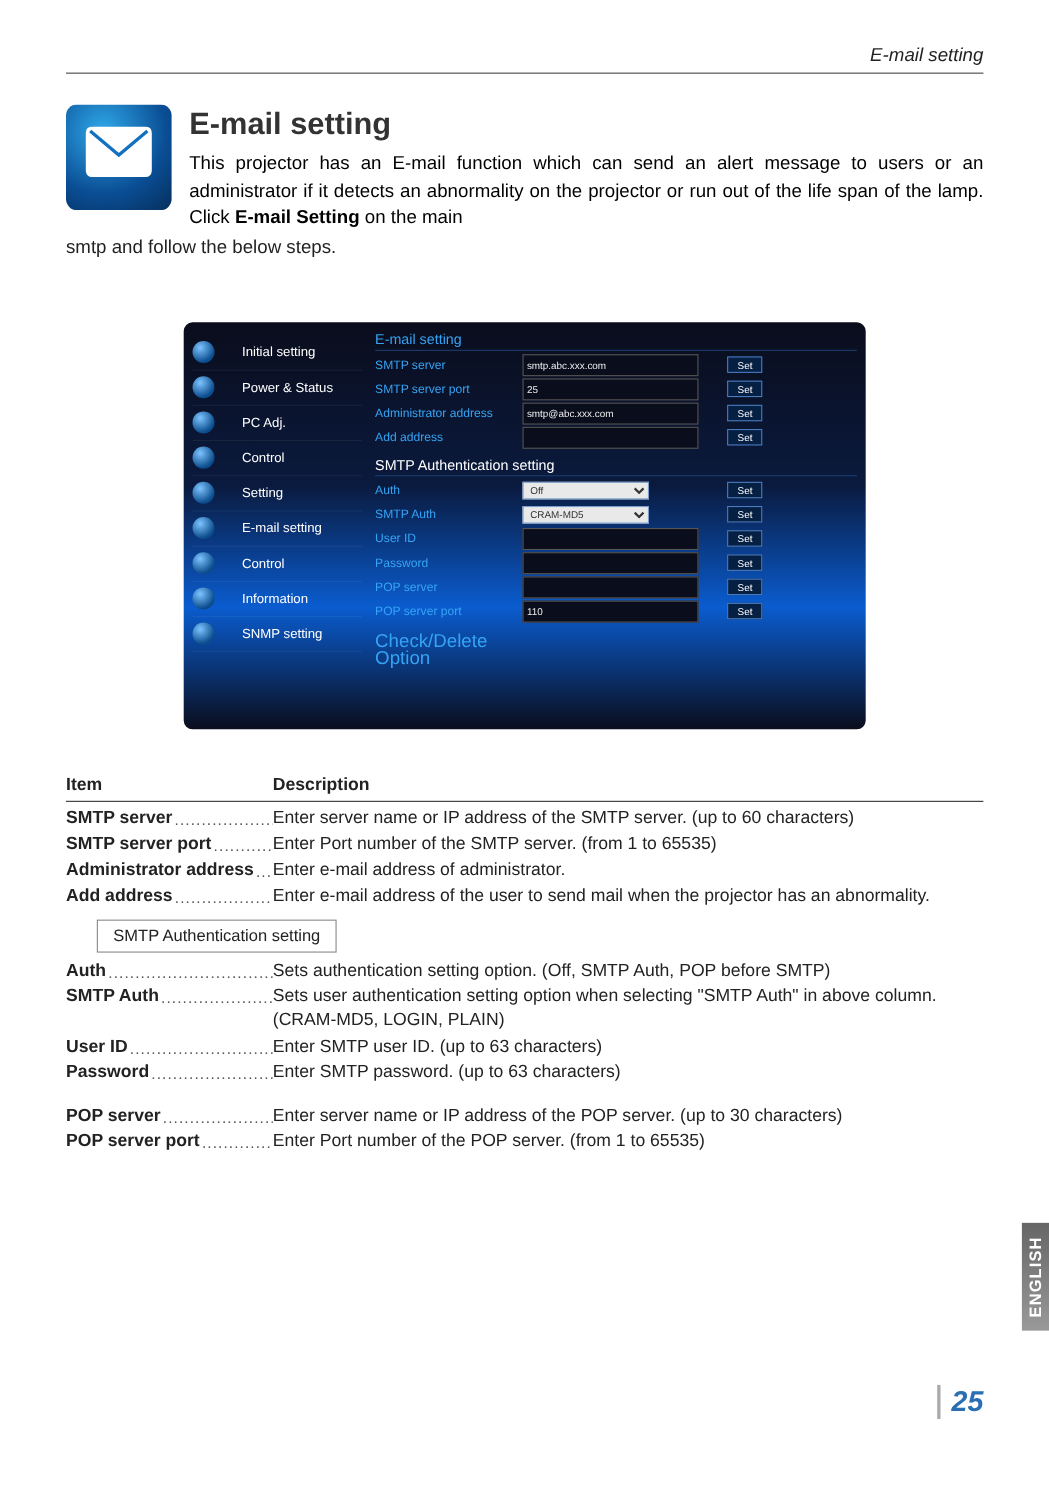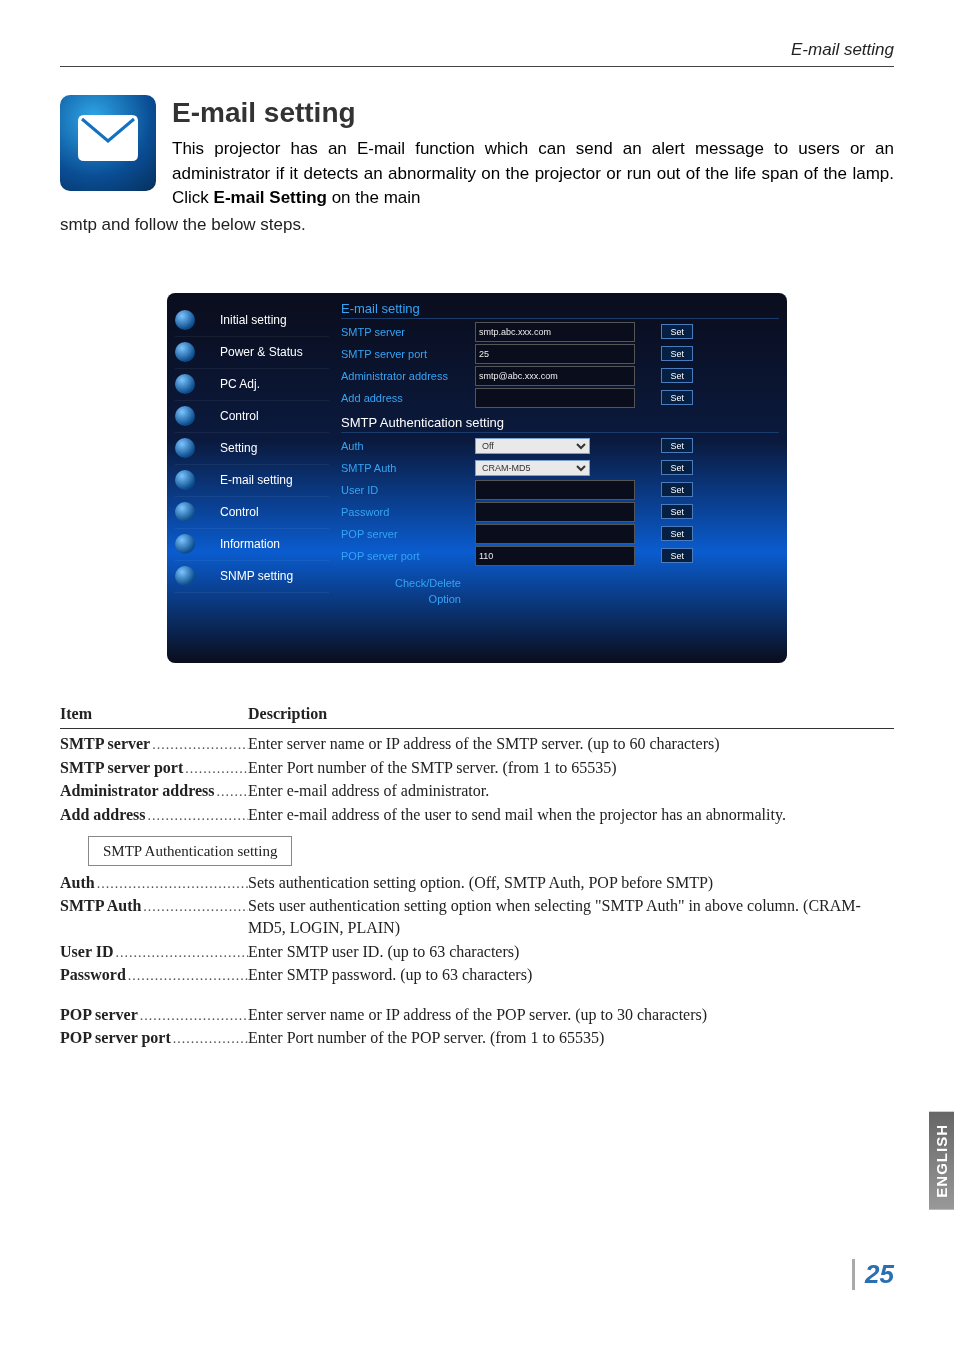--- a/index.html
+++ b/index.html
@@ -143,32 +143,30 @@
   .section-title2 {
     color: #fff;
     font-size: 13px;
     margin-top: 6px;
     border-bottom: 1px solid #1a3c6c;
     padding-bottom: 2px;
     margin-bottom: 2px;
   }
   .chkdel {
     color: #35a4f5;
-    font-size: 11px;
+    font-size: 17px;
     line-height: 16px;
     width: 120px;
     margin-top: 8px;
-    text-align: right;
   }
 
   
   .desc-block {
     font-size: 16px;
     line-height: 1.35;
-    font-family: Liberation Serif, serif;
   }
   .hdr-row {
     display: flex;
     font-weight: 700;
     border-bottom: 1px solid #333;
     padding-bottom: 4px;
     margin-bottom: 4px;
   }
   .hdr-row .hi { width: 188px; }
   .desc-row {

